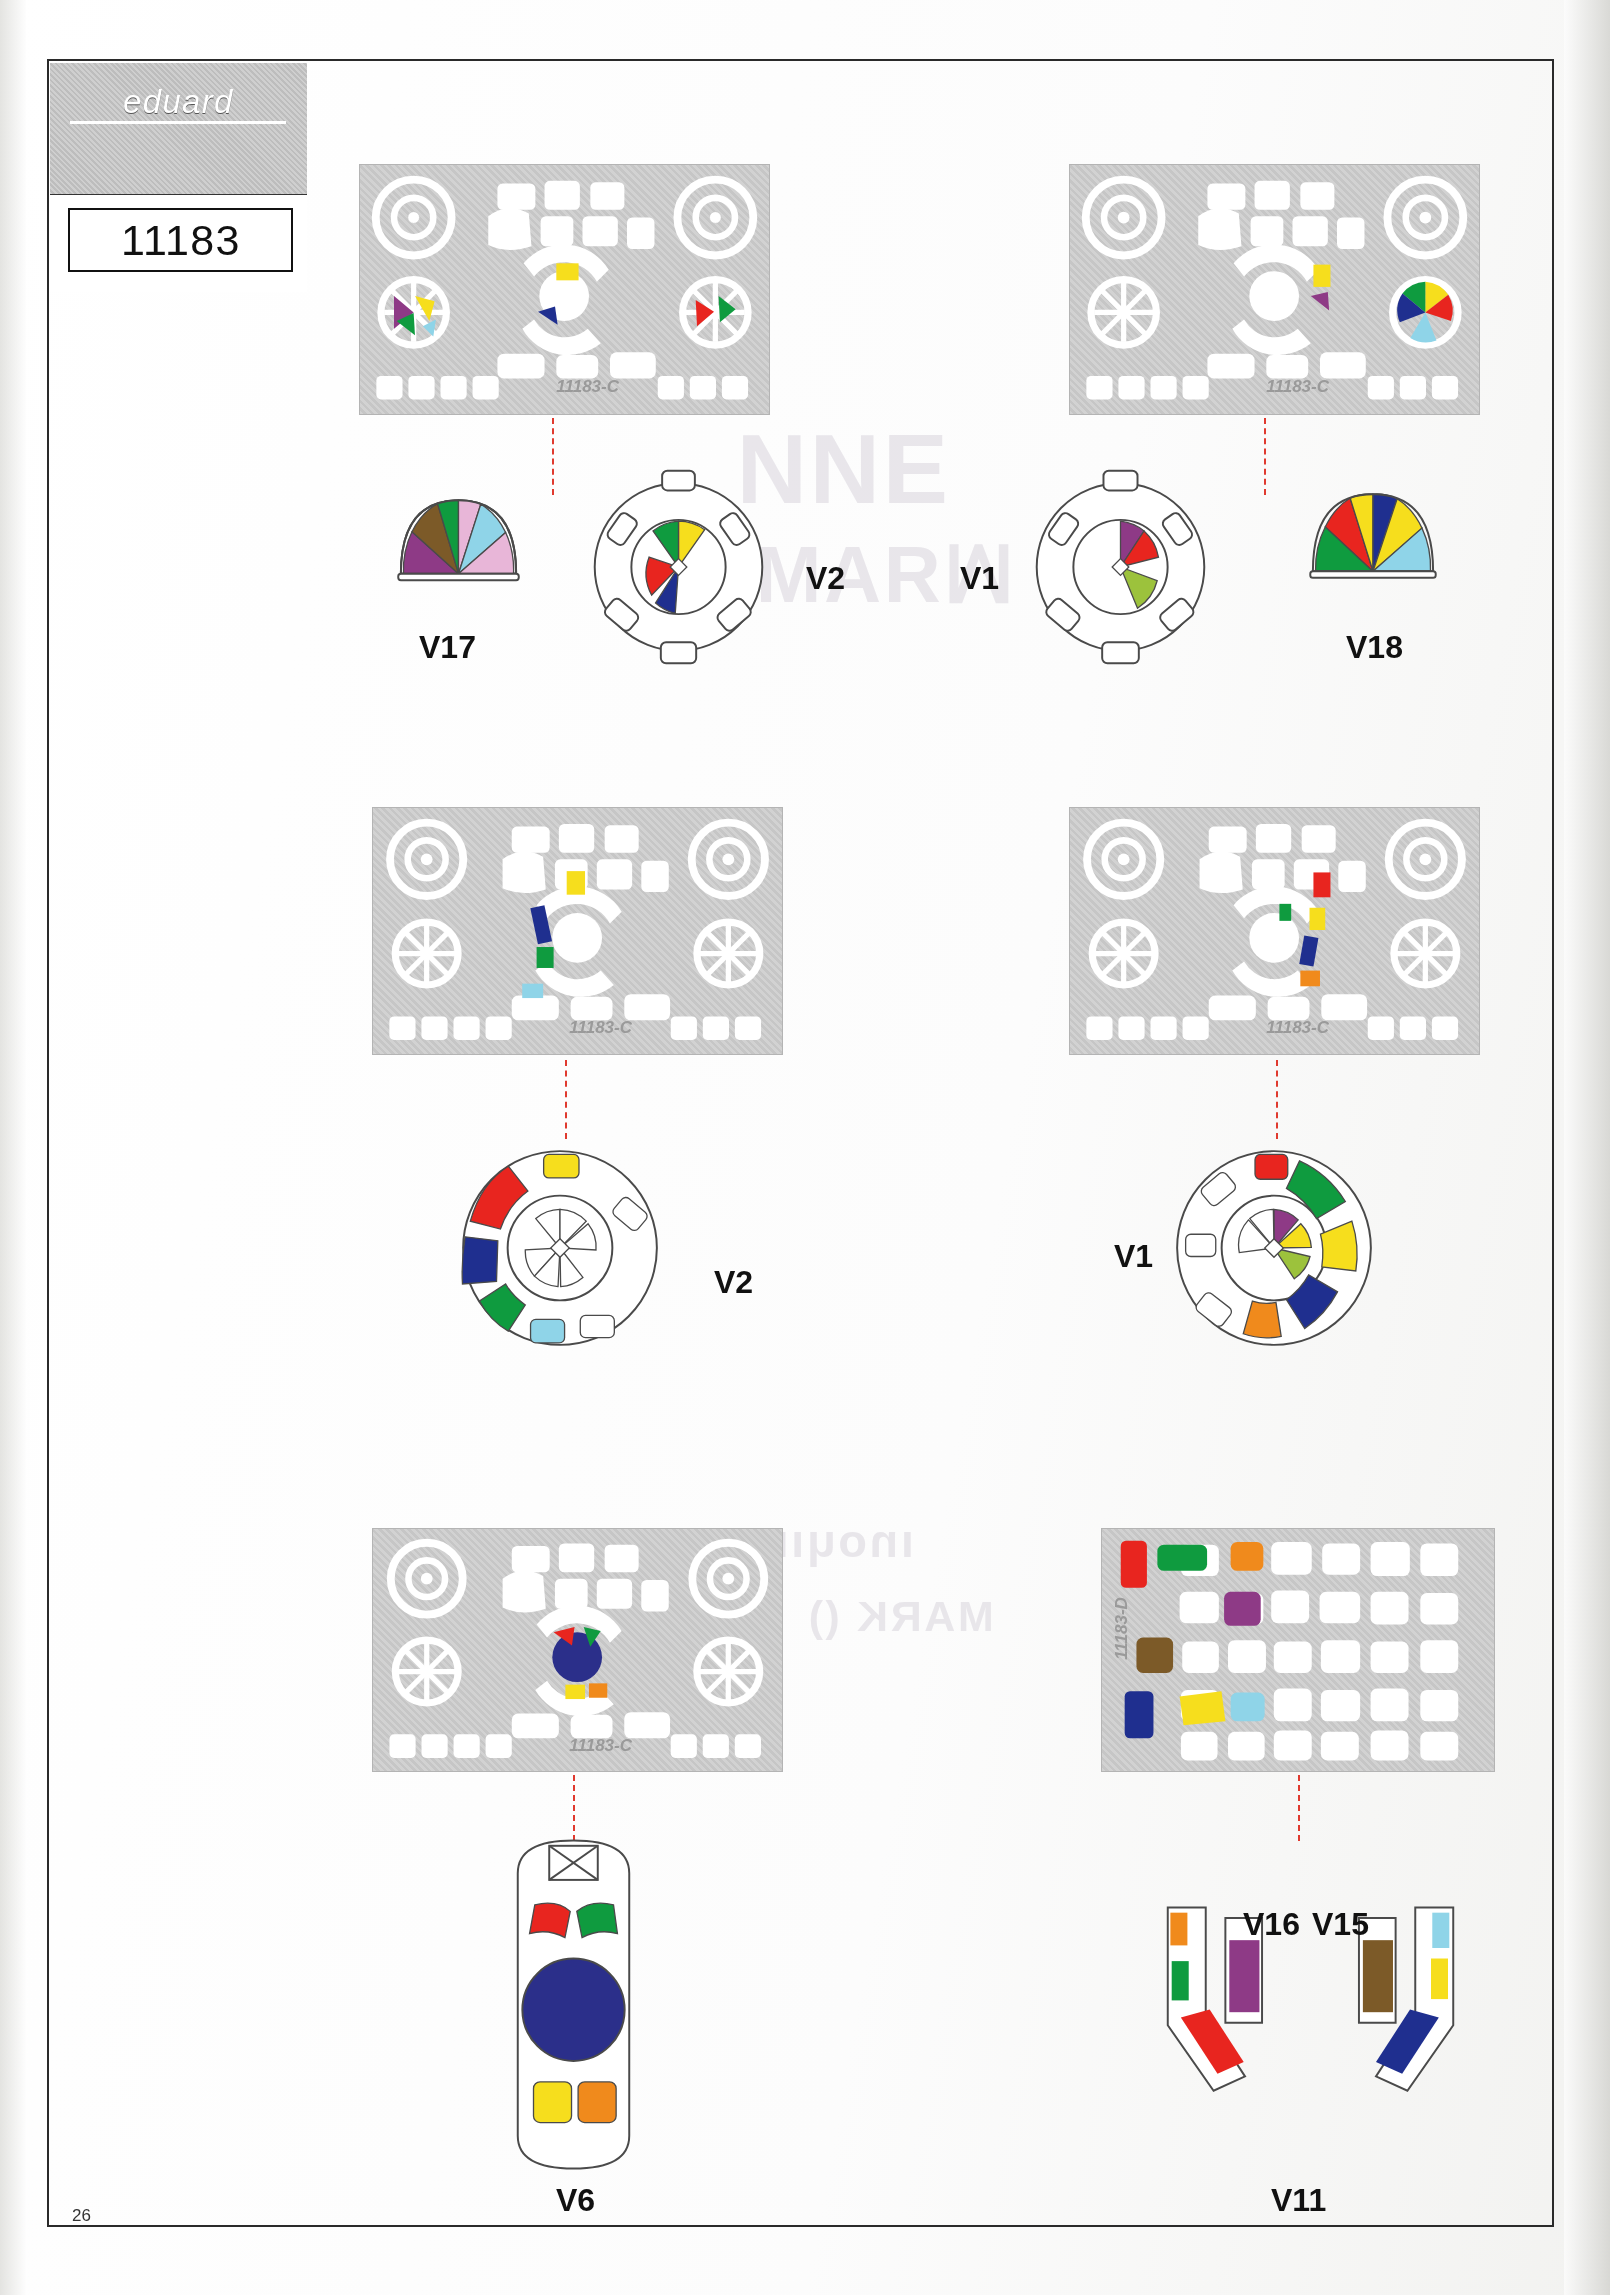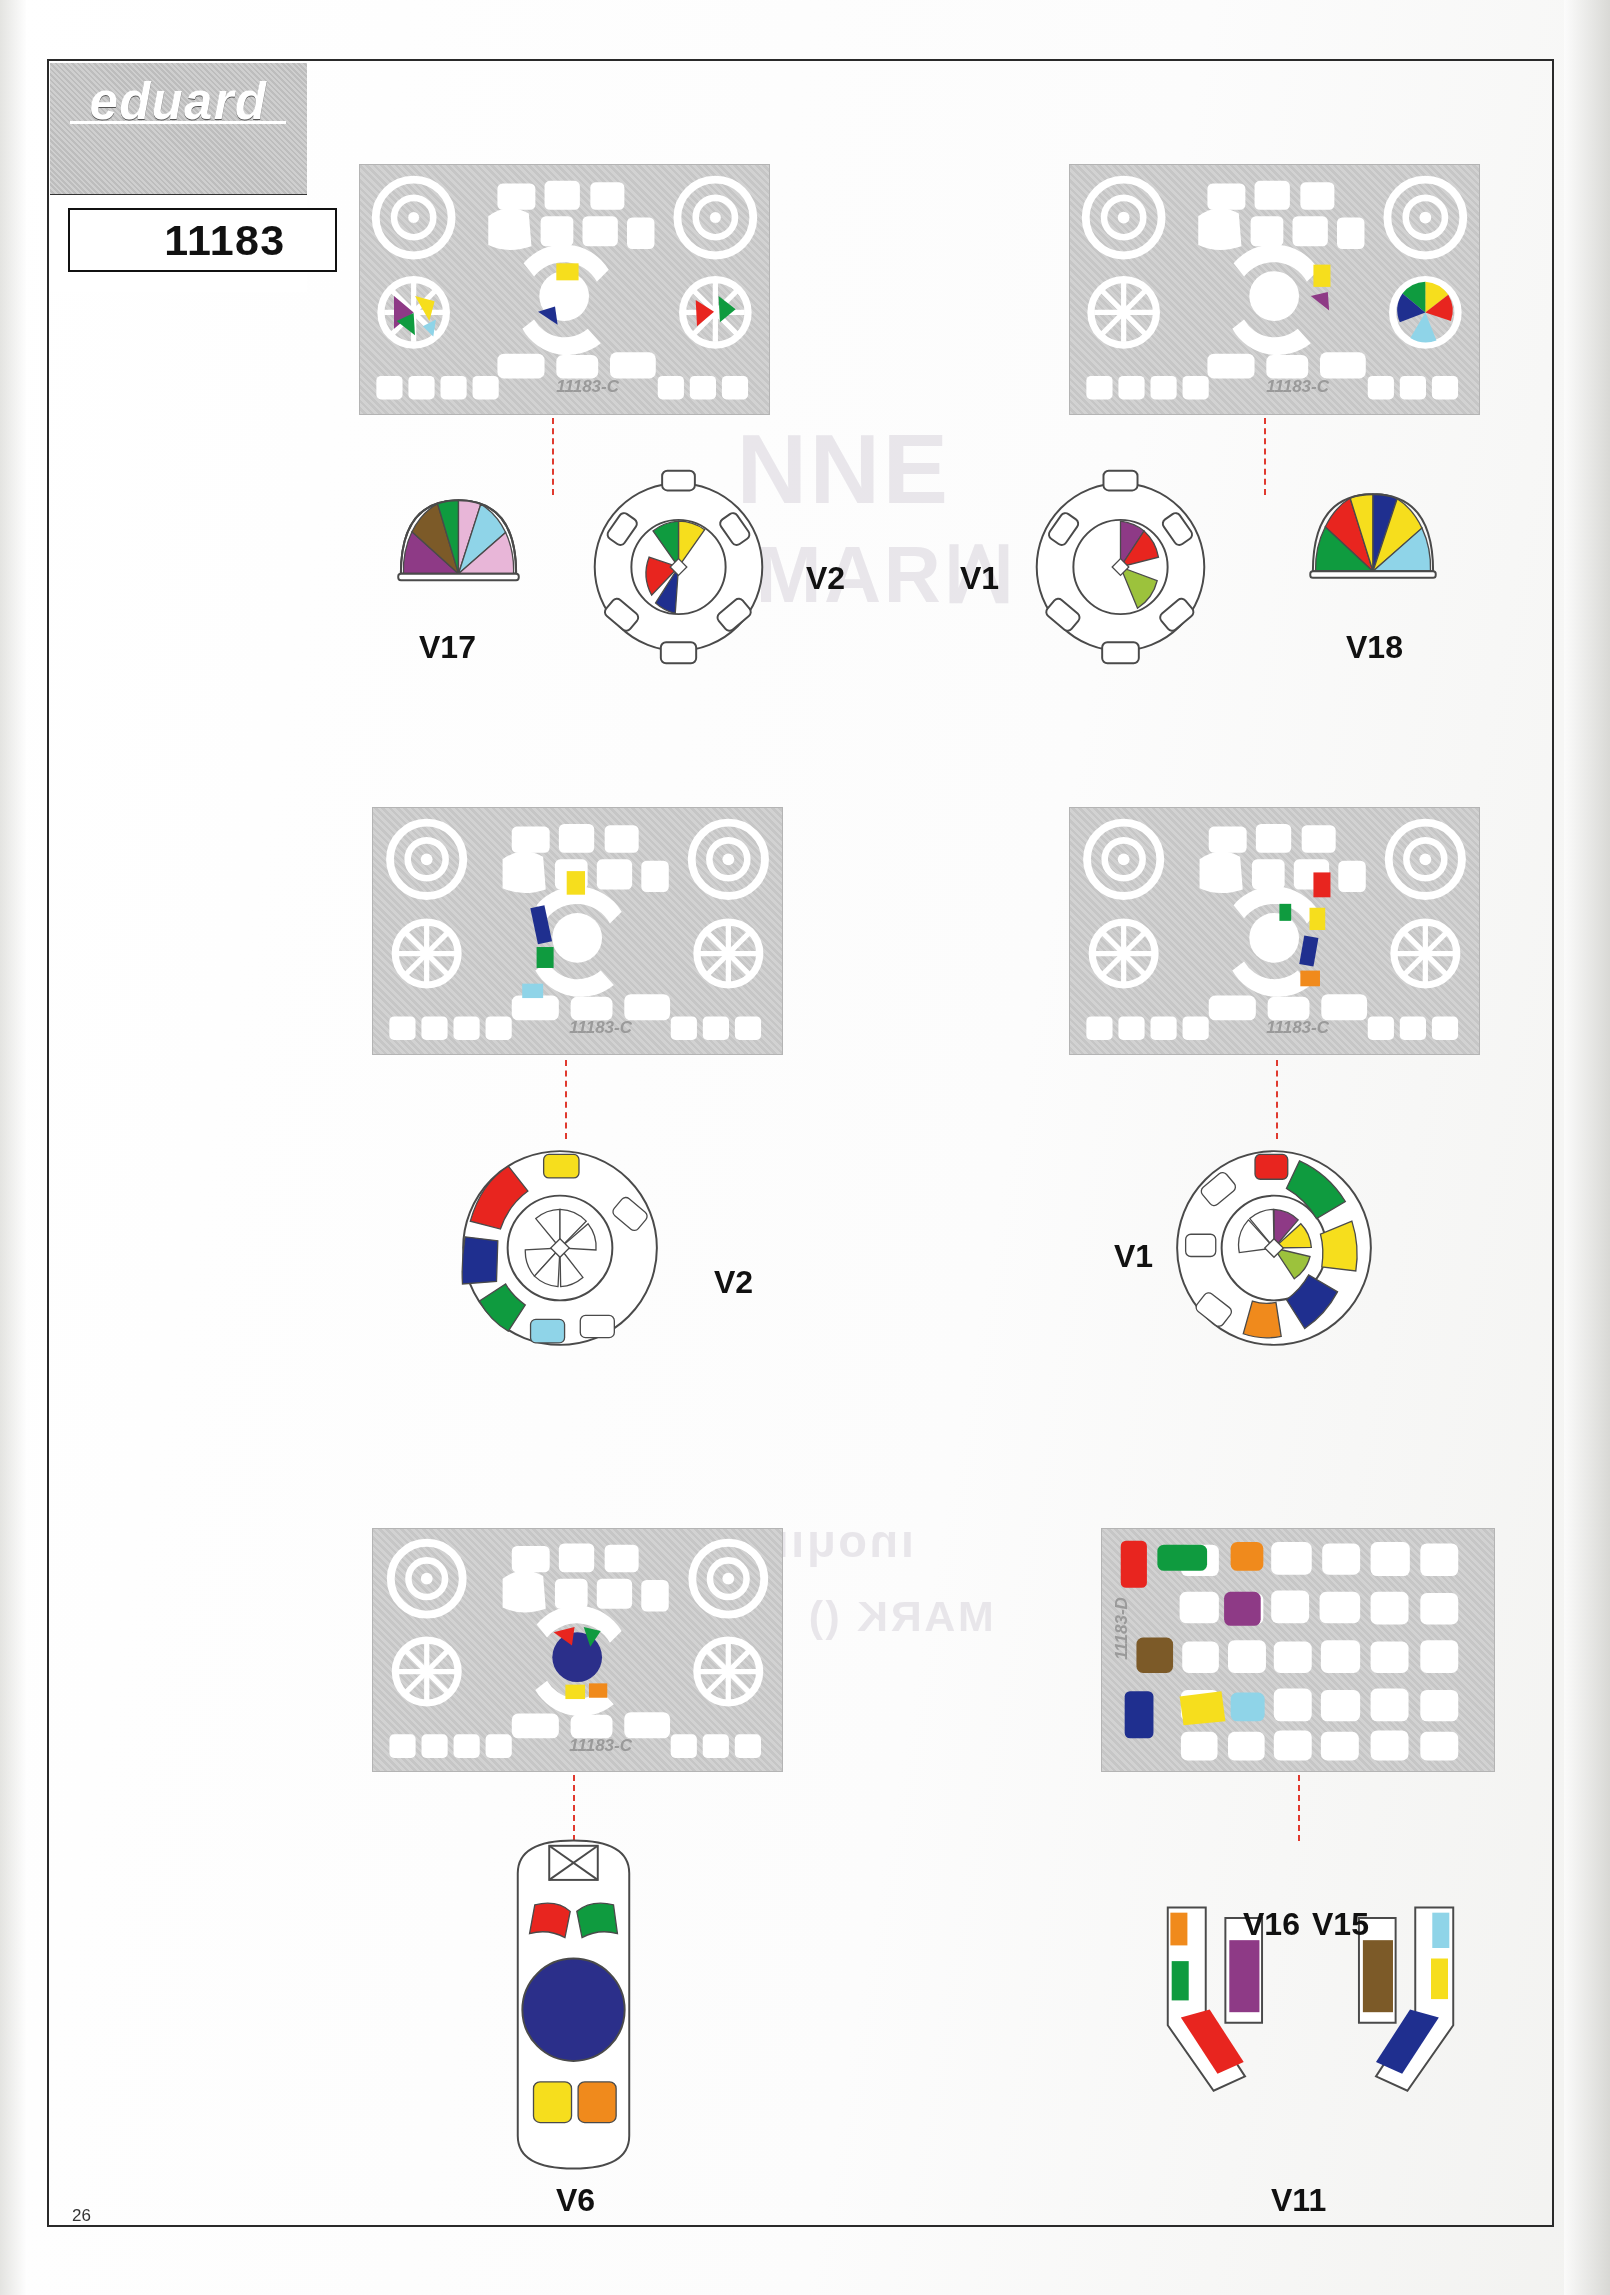--- a/index.html
+++ b/index.html
@@ -37,36 +37,36 @@
     background:#ffffff;
   }
   .logo-top{
     position:absolute;left:0;top:0;width:257px;height:131px;
     background:repeating-linear-gradient(45deg,#cfcfcf 0 2px,#bdbdbd 2px 3.9px);
     border-bottom:1.3px solid #333;
   }
   .logo-eduard{
     position:absolute;left:14.4px;top:10.5px;width:228px;height:56px;
     display:flex;align-items:center;justify-content:center;
-    color:#ffffff;font-style:italic;font-weight:bold;font-size:51px;
+    color:#ffffff;font-style:italic;font-weight:normal;font-size:33px;
     letter-spacing:1.3px;
     text-shadow:0 1.3px 0 #555;
   }
   .logo-mask{
     position:absolute;left:0;top:68px;width:257px;height:60px;
     background:#111;
     color:#fff;font-size:39px;font-weight:bold;letter-spacing:11.8px;
     display:flex;align-items:center;justify-content:center;
     box-sizing:border-box;padding-left:11.8px;
   }
   .logo-num{
     position:absolute;left:18.3px;top:145px;width:221px;height:60px;
     border:2px solid #111;background:#fff;
     display:flex;align-items:center;justify-content:center;
-    font-size:43px;font-weight:bold;letter-spacing:1.3px;color:#111;padding-left:44px;
+    font-size:43px;font-weight:normal;letter-spacing:1.3px;color:#111;
   }
   .logo-bot{
     position:absolute;left:0;top:131px;width:257px;height:98px;
     background:repeating-linear-gradient(45deg,#cfcfcf 0 2px,#bdbdbd 2px 3.9px);
     z-index:-1;
   }
   .page-num{
     position:absolute;left:72px;top:2206px;font-size:17px;color:#333;
   }
   

